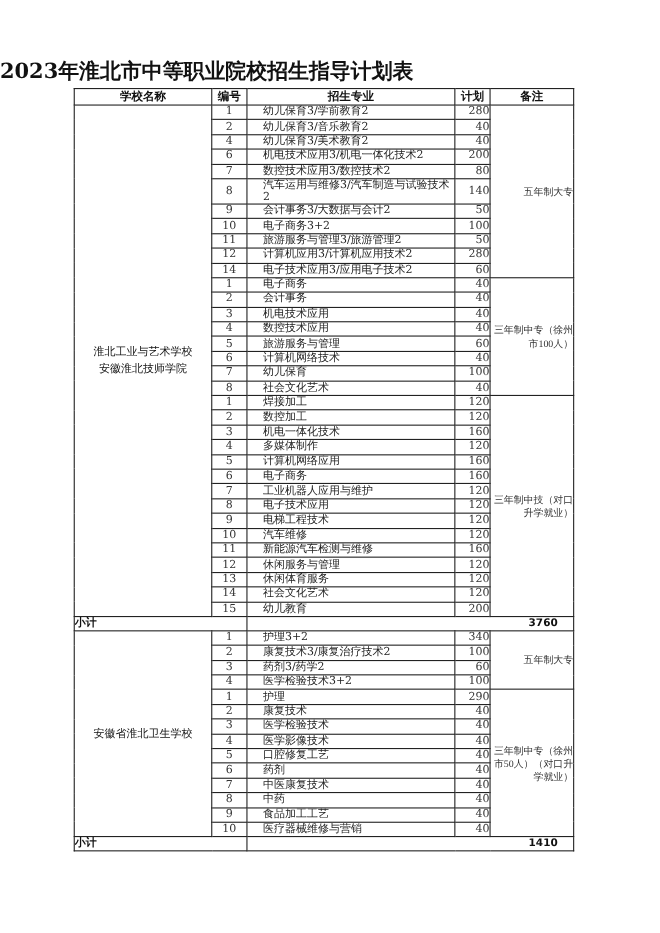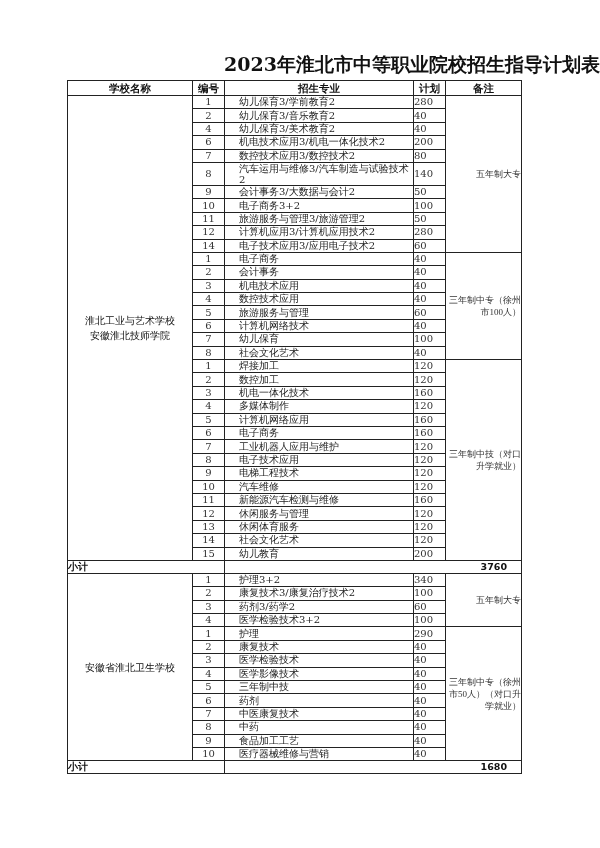--- a/index.html
+++ b/index.html
@@ -1,30 +1,30 @@
 <!DOCTYPE html>
 <html><head>
 <meta charset="utf-8">
 <style>
   html, body { margin: 0; padding: 0; background: #ffffff; }
   body { width: 600px; height: 848px; position: relative; overflow: hidden;
          font-family: "DejaVu Serif", "Liberation Serif", serif; color: #111; }
-  .title { position: absolute; top: 52px; left: 0; width: 600px; text-align: right;
+  .title { position: absolute; top: 52px; left: 0; width: 600px; text-align: left;
            font-size: 19px; font-weight: bold; letter-spacing: 0px; }
   table { position: absolute; left: 67px; top: 80px; border-collapse: collapse;
           table-layout: fixed; font-size: 10px; }
   td, th { border: 1px solid #222; padding: 0; height: 12.4px; line-height: 12px;
            overflow: hidden; white-space: nowrap; }
   th { font-weight: bold; font-size: 10.5px; text-align: center; height: 14px;
        font-family: "DejaVu Sans", "Liberation Sans", sans-serif; }
   col.c1 { width: 125px; } col.c2 { width: 32px; } col.c3 { width: 189px; }
   col.c4 { width: 32px; } col.c5 { width: 76px; }
   td.num { text-align: center; color: #333; }
   td.major { text-align: left; padding-left: 14px; color: #222; }
-  td.plan { text-align: left; color: #333; }
+  td.plan { text-align: right; color: #333; }
   td.school { text-align: center; white-space: normal; line-height: 15px; font-size: 10px; }
   td.remark { text-align: right; white-space: normal; line-height: 12px; font-size: 9px;
               color: #333; font-family: Liberation Serif, serif; }
   tr.tall td { height: 20px; }
   tr.tall td.major { white-space: normal; line-height: 11px; vertical-align: top; }
   tr.subtotal td { font-weight: bold; height: 12px; font-family: "DejaVu Sans", "Liberation Sans", sans-serif; }
   td.sub-label { text-align: left; }
   td.sub-val { text-align: right; padding-right: 14px; font-size: 9.5px; }
 </style>
 </head>
@@ -271,21 +271,21 @@
         <td class="major">医学检验技术</td>
         <td class="plan">40</td>
       </tr>
       <tr>
         <td class="num">4</td>
         <td class="major">医学影像技术</td>
         <td class="plan">40</td>
       </tr>
       <tr>
         <td class="num">5</td>
-        <td class="major">三年制中技</td>
+        <td class="major">口腔修复工艺</td>
         <td class="plan">40</td>
       </tr>
       <tr>
         <td class="num">6</td>
         <td class="major">药剂</td>
         <td class="plan">40</td>
       </tr>
       <tr>
         <td class="num">7</td>
         <td class="major">中医康复技术</td>
@@ -301,16 +301,16 @@
         <td class="major">食品加工工艺</td>
         <td class="plan">40</td>
       </tr>
       <tr>
         <td class="num">10</td>
         <td class="major">医疗器械维修与营销</td>
         <td class="plan">40</td>
       </tr>
       <tr class="subtotal">
         <td class="sub-label" colspan="2">小计</td>
-        <td class="sub-val" colspan="3">1680</td>
+        <td class="sub-val" colspan="3">1410</td>
       </tr>
     </tbody>
 </table>
 
 </body></html>

